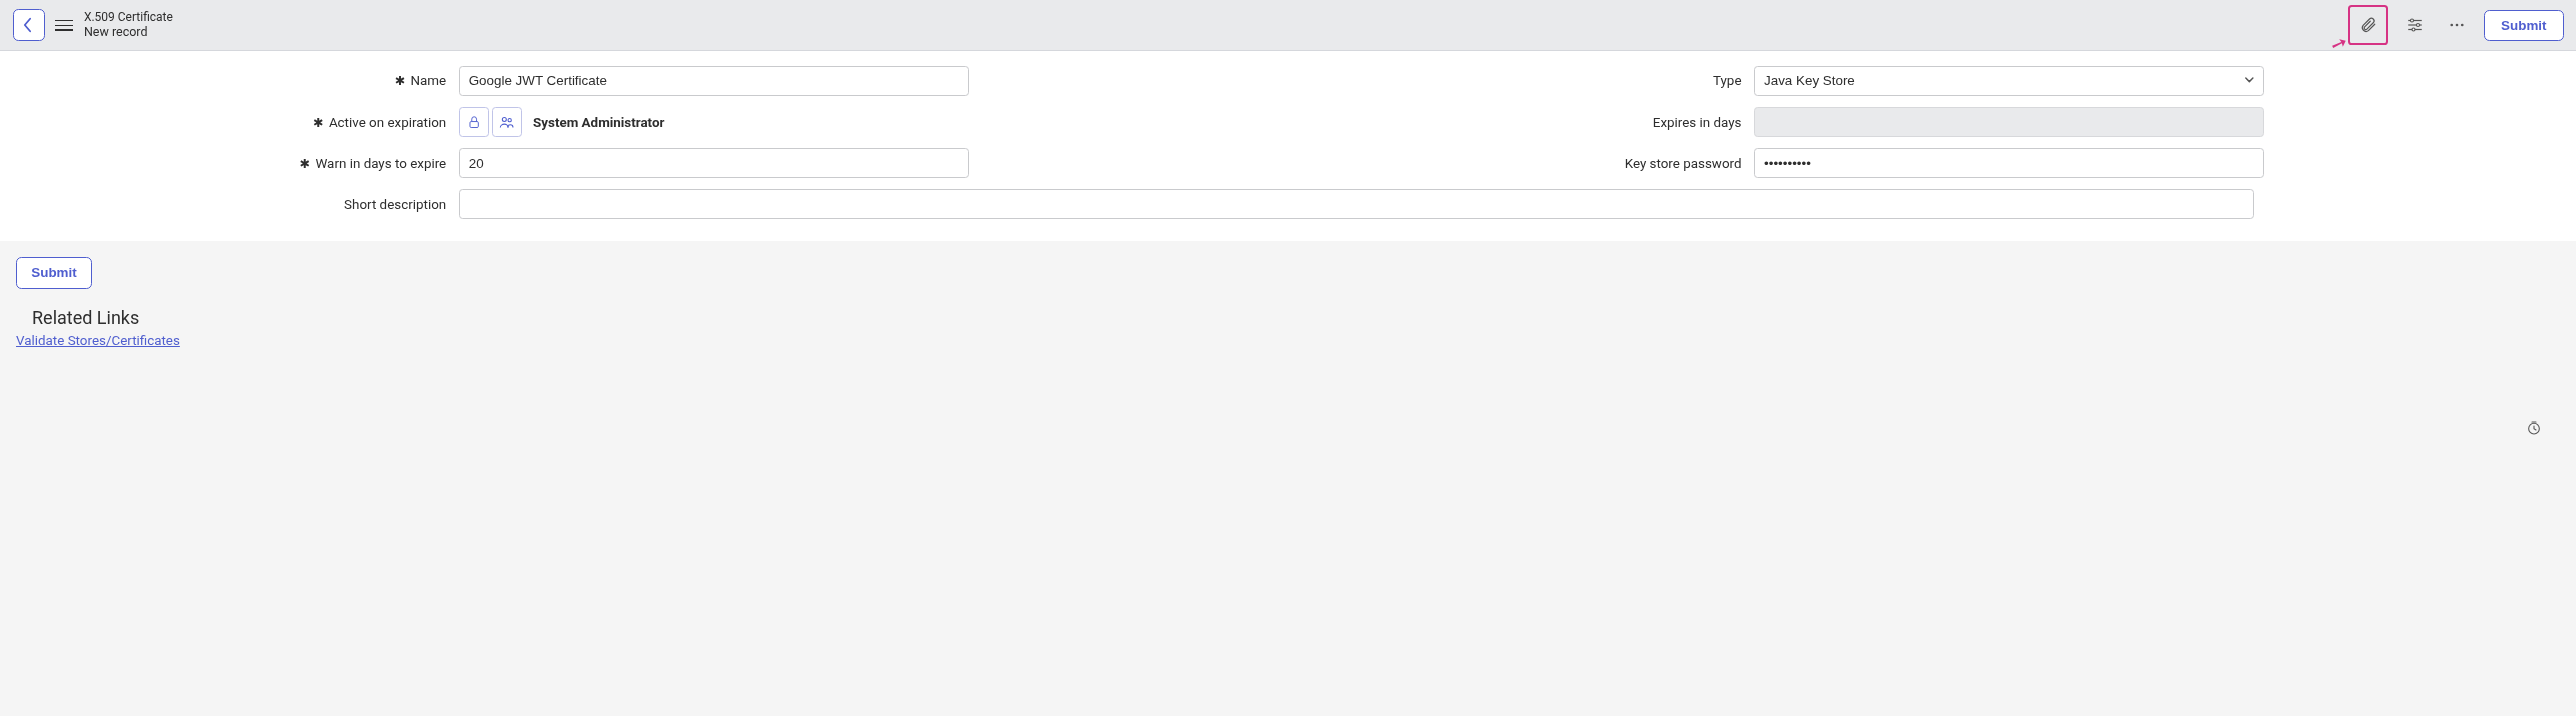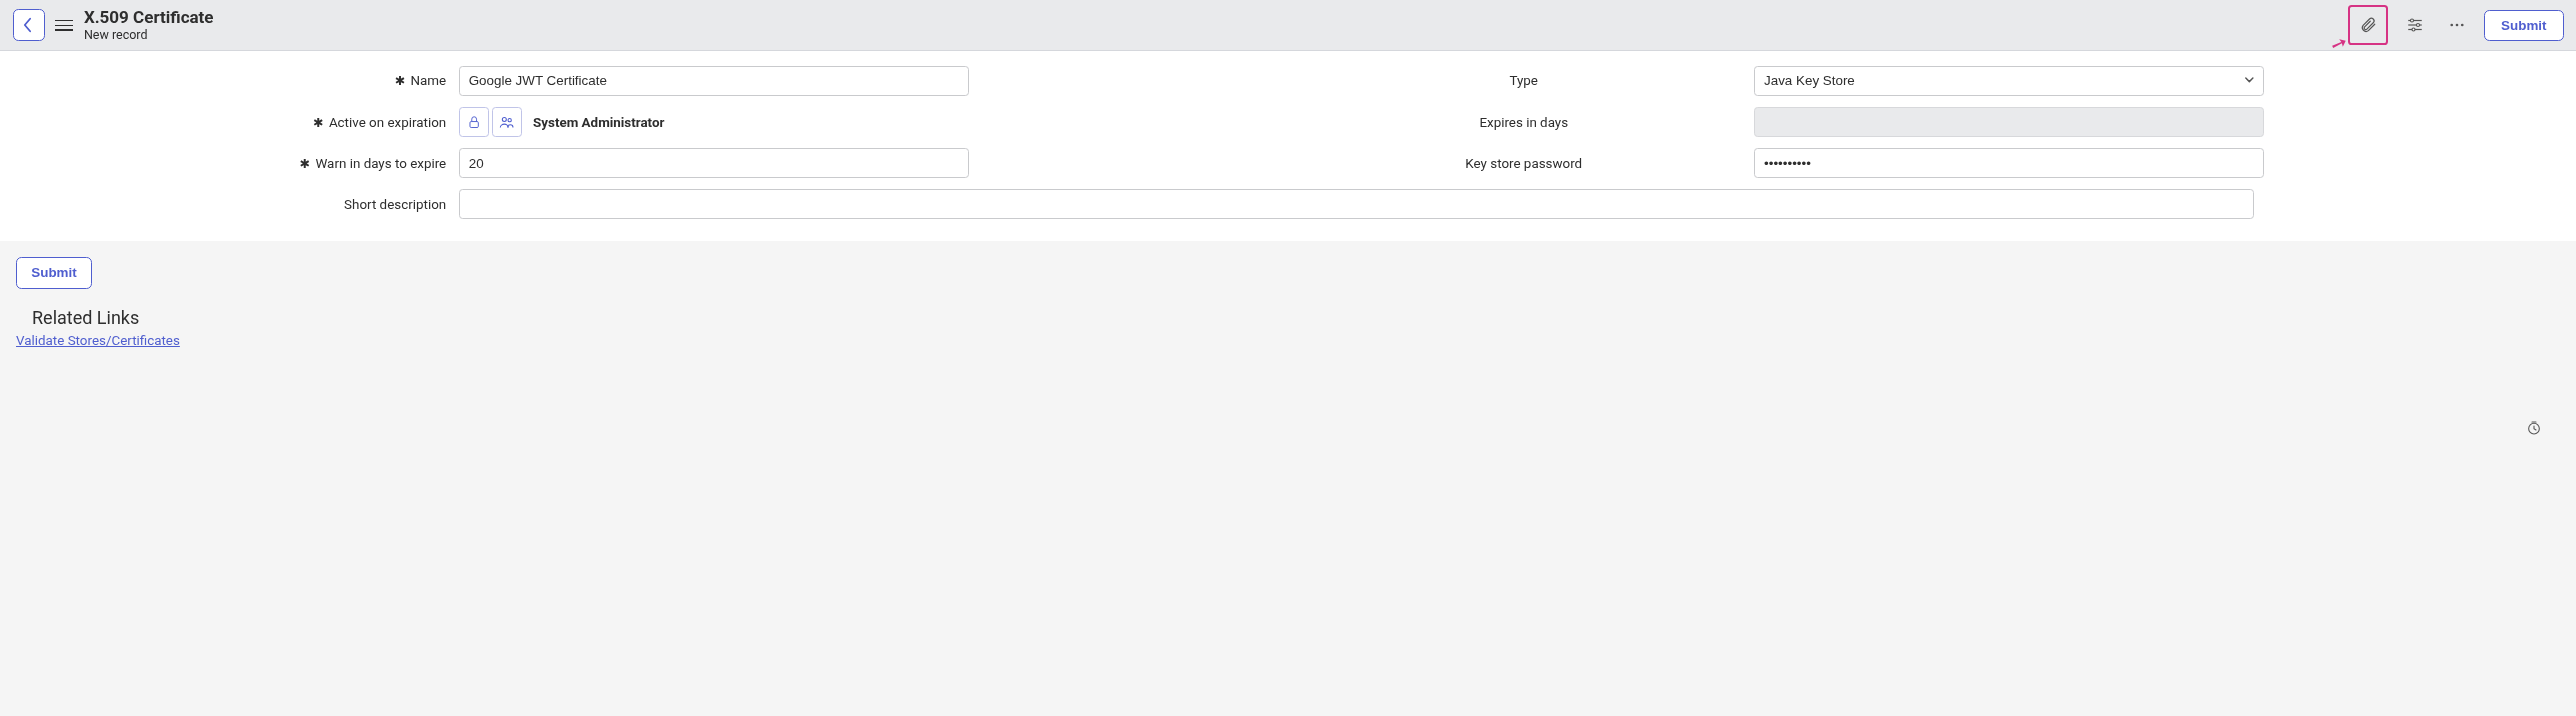--- a/index.html
+++ b/index.html
@@ -29,21 +29,21 @@
       cursor: pointer;
     }
     .hamburger {
       width: 18px;
       display: flex; flex-direction: column; gap: 3.6px;
       cursor: pointer;
       padding: 3.6px 0;
     }
     .hamburger span { height: 1.3px; background: #2e2e2e; display: block; }
     .title-block { flex: 0 0 auto; }
-    .title-main { font-weight: 700; font-size: 17px; line-height: 1.15; }
+    .title-main { font-weight: 400; font-size: 12px; line-height: 1.15; }
     .title-sub { font-size: 12.5px; color: #2e2e2e; line-height: 1.15; }
     .header-spacer { flex: 1; }
     .attach-highlight {
       border: 2.7px solid #d63384;
       border-radius: 3.6px;
       padding: 1.8px;
       position: relative;
     }
     .attach-arrow {
       position: absolute;
@@ -94,21 +94,21 @@
       width: 448px;
       text-align: right;
       padding-right: 12.5px;
       font-size: 13.4px;
       color: #2e2e2e;
       display: flex;
       justify-content: flex-end;
       align-items: center;
       gap: 5.4px;
     }
-    .col-right .label-cell { width: 448px; justify-content: center; }
+    .col-right .label-cell { width: 448px; }
     .req-star {
       color: #2e2e2e;
       font-size: 12.5px;
     }
     .input-cell { flex: 1; max-width: 510px; }
     .col-right .input-cell { max-width: 510px; }
     .input-full { flex: 1; max-width: 1795px; }
     input[type=text], input[type=password], select, .readonly-input {
       width: 100%;
       height: 30px;

